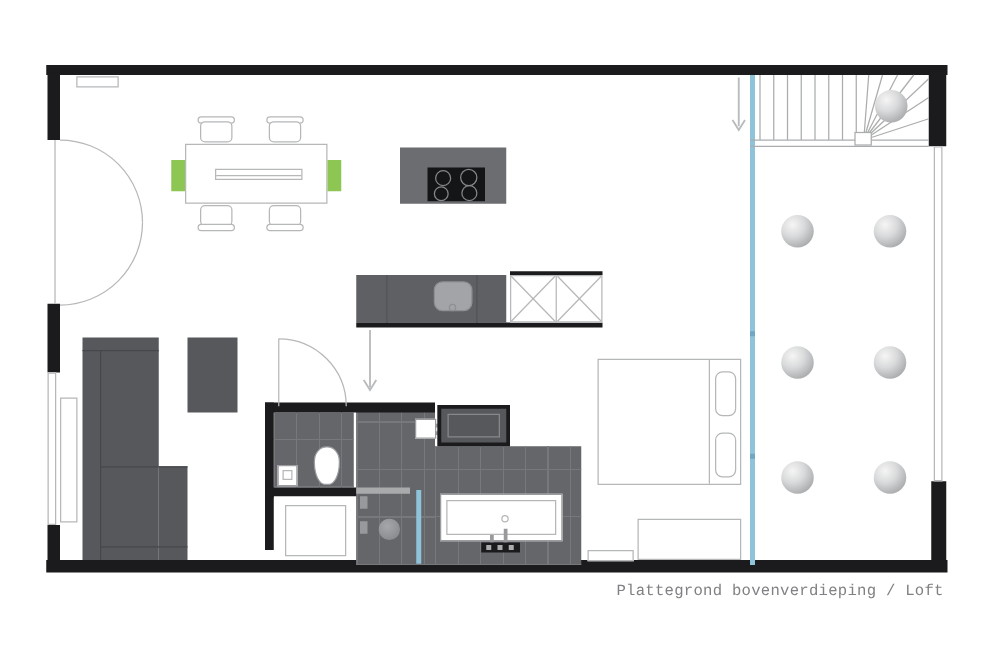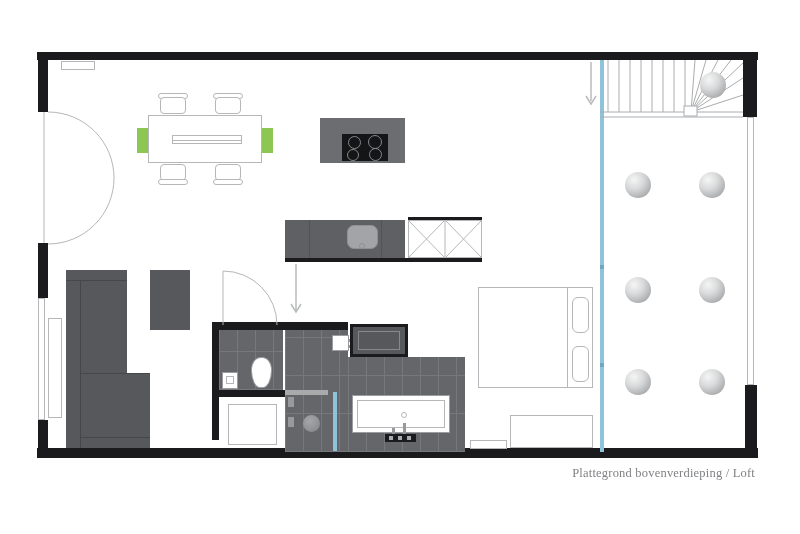--- a/index.html
+++ b/index.html
@@ -13,21 +13,21 @@
     --outline-dark:#9a9c9f;
     --green:#8dc653;
     --blue:#8fc3da;
     --text:#7f8184;
     --sink:#a2a4a7;
     --cooktop:#141517;
     --seam:#46474b;
   }
   html,body{margin:0;padding:0;background:#fff;}
   #canvas{position:relative;width:800px;height:534px;background:#fff;overflow:hidden;
-          font-family:Liberation Serif, serif;}
+          font-family:Liberation Mono, monospace;}
   .abs{position:absolute;}
   .wall{position:absolute;background:var(--wall);}
   .outlined{position:absolute;background:#fff;border:1px solid var(--outline);box-sizing:border-box;}
   .gray-fill{position:absolute;background:var(--furniture);}
   .tile{position:absolute;background-color:var(--tile);
     background-image:
       repeating-linear-gradient(90deg, var(--tile-joint) 0 1px, transparent 1px 18px),
       repeating-linear-gradient(0deg, var(--tile-joint) 0 1px, transparent 1px 38px);}
   .seam{position:absolute;background:var(--seam);}
   .sphere{position:absolute;width:26px;height:26px;border-radius:50%;

